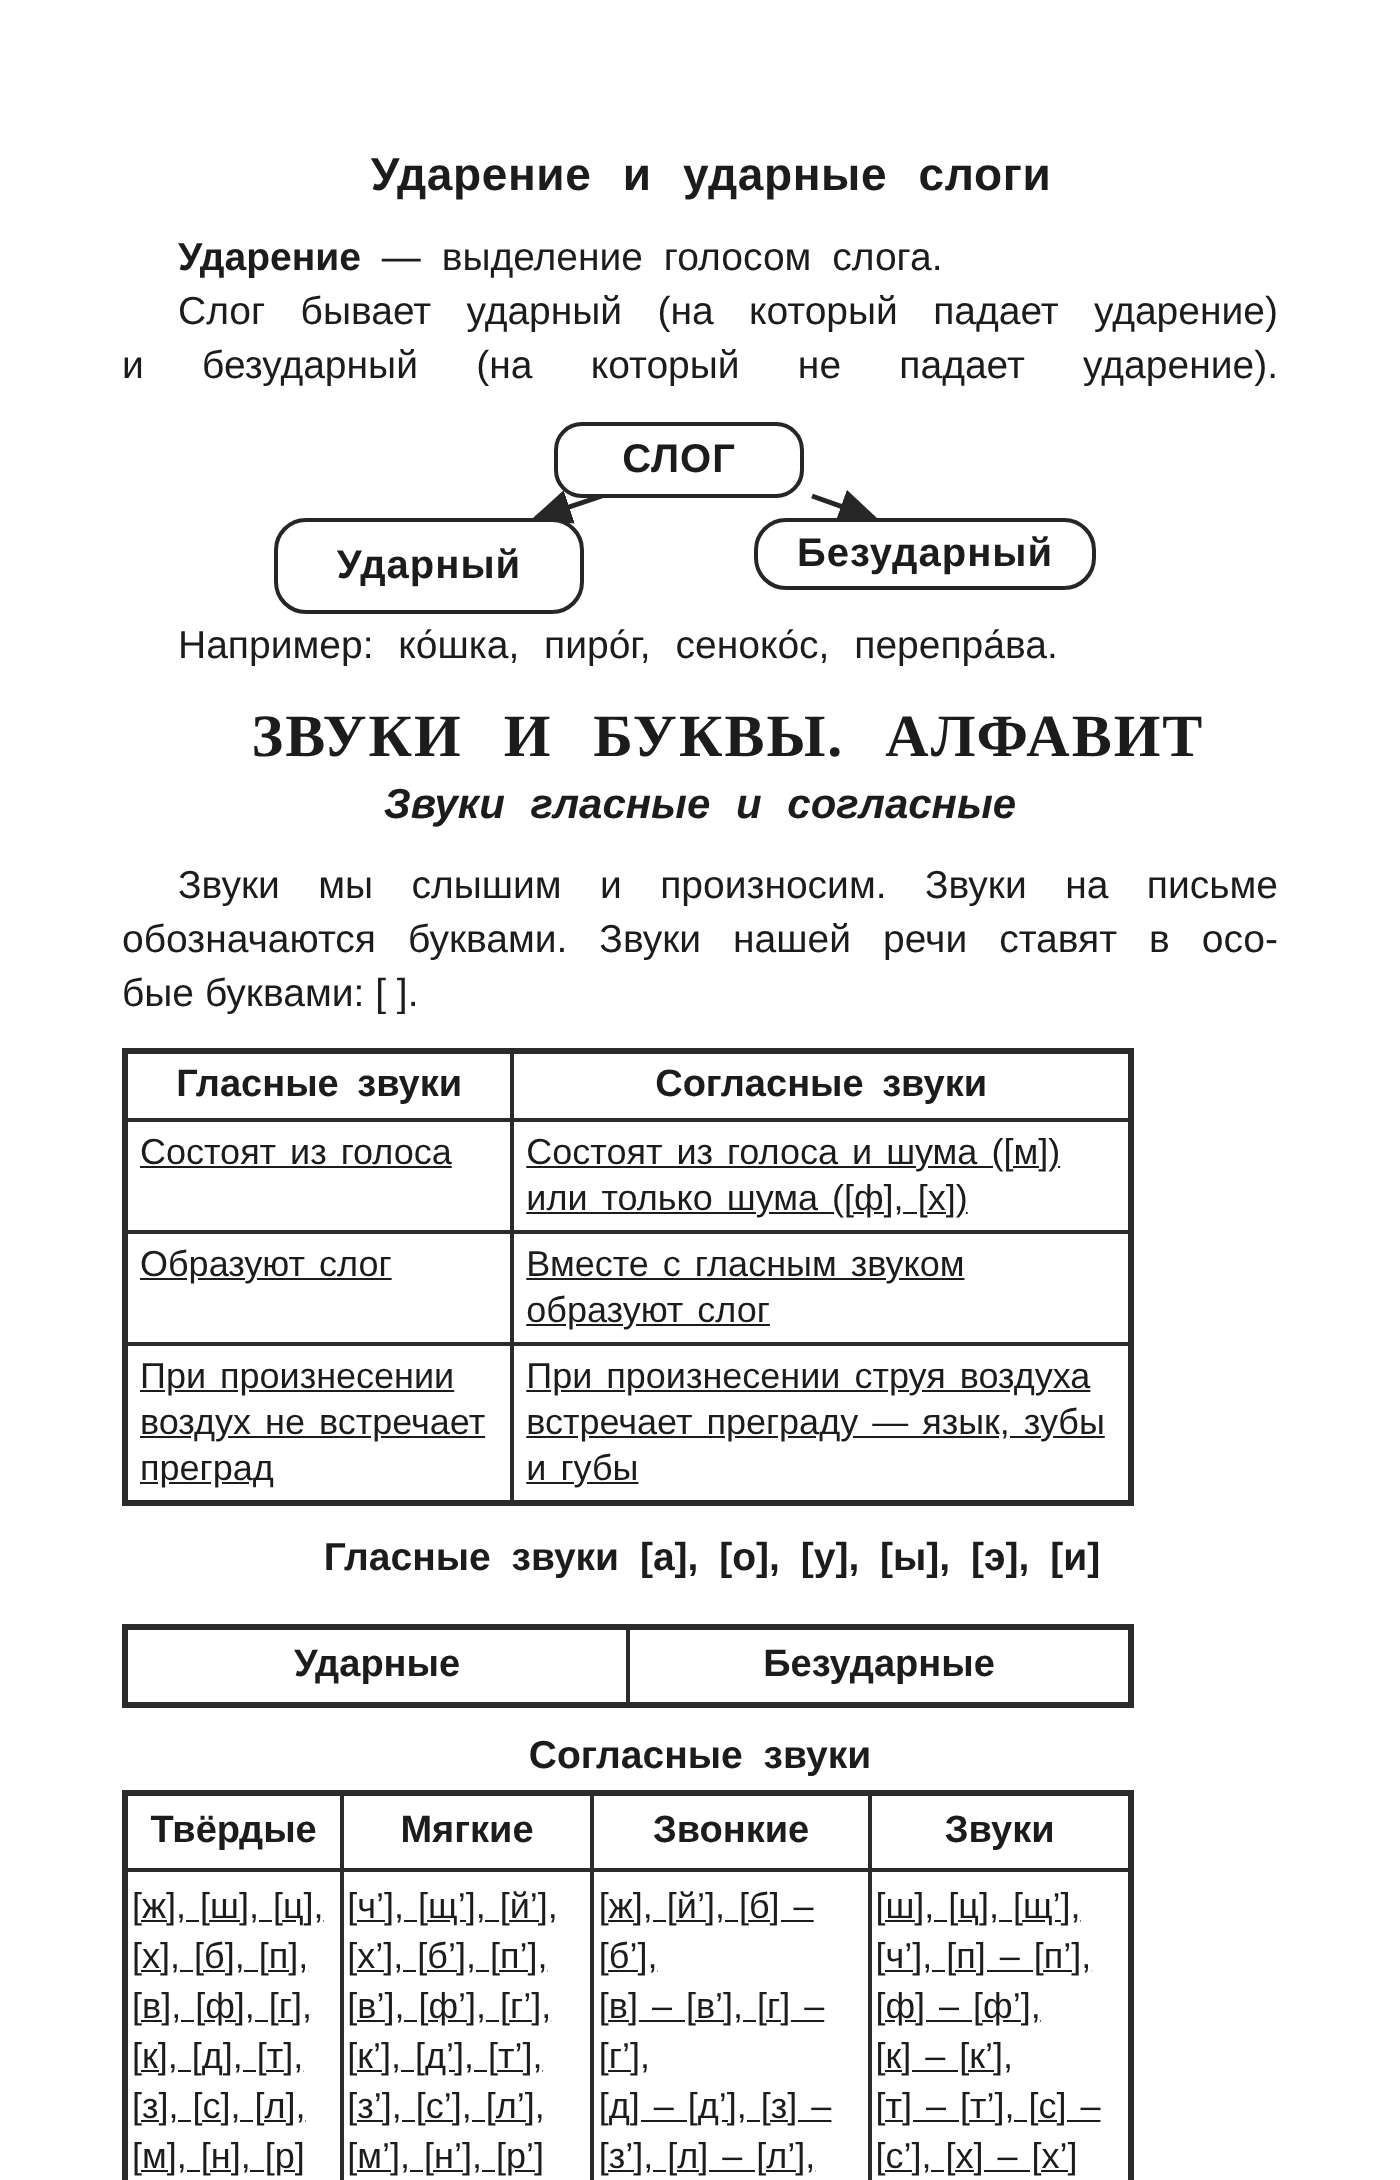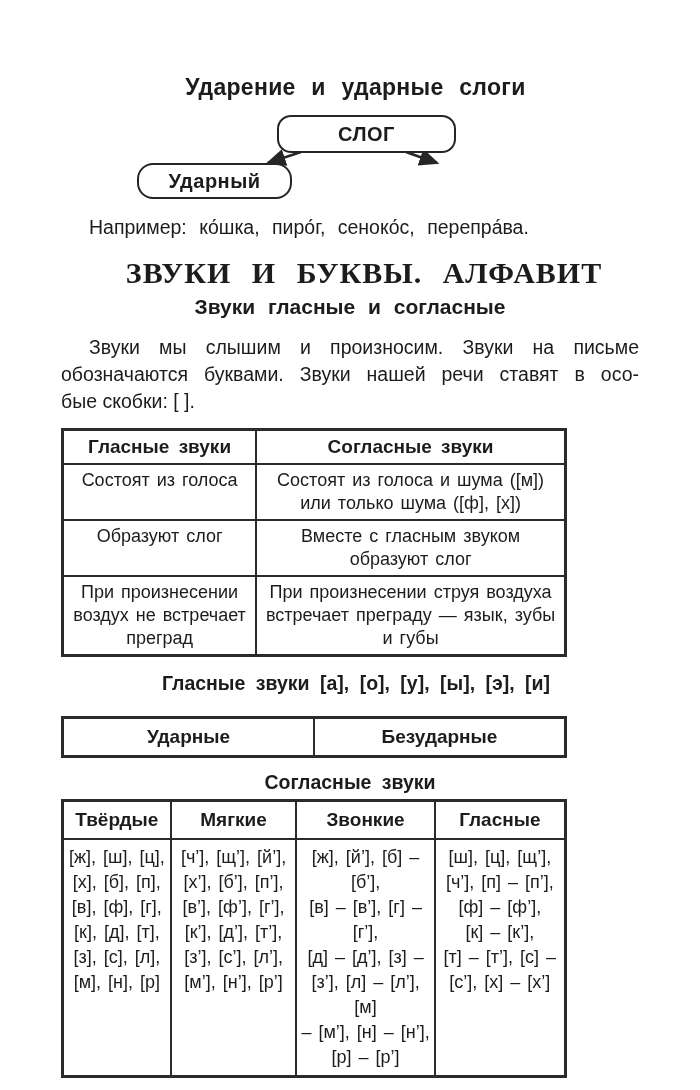--- a/index.html
+++ b/index.html
@@ -31,60 +31,62 @@
   .diagram { position: relative; height: 98px; margin-top: 10px; }
   .dbox {
     position: absolute;
     border: 2px solid #262626;
     background: #fff;
     display: flex; align-items: center; justify-content: center;
     font-weight: bold; font-size: 20px;
     box-sizing: border-box;
     letter-spacing: 0.5px;
   }
-  .dbox-root  { left: 277px; top: 4px;  width: 179px; height: 38px; border-radius: 14px; }
-  .dbox-left  { left: 137px; top: 52px; width: 155px; height: 36px; border-radius: 16px; }
+  .dbox-root  { left: 277px; top: 4px;  width: 125px; height: 38px; border-radius: 14px; }
+  .dbox-left  { left: 137px; top: 52px; width: 155px; height: 48px; border-radius: 16px; }
   .dbox-right { left: 377px; top: 52px; width: 171px; height: 36px; border-radius: 16px; }
   .diagram svg { position: absolute; left: 0; top: 0; }
 
   .example { margin-top: 7px; font-size: 19.5px; word-spacing: 7px; }
 
   .serif-title {
     margin: 17px 0 0 0;
     text-align: center;
     font-family: "Liberation Serif", serif;
     font-size: 30px; font-weight: bold;
     word-spacing: 12px; letter-spacing: 1px; padding-left: 28px;
   }
   .sub-title {
     margin: 5px 0 0 0;
     text-align: center;
     font-size: 21px; font-weight: bold;
     word-spacing: 7px;
+    font-style: italic;
   }
 
   table {
     border-collapse: collapse;
     margin: 0 61px;
     width: 506px;
     table-layout: fixed;
   }
   table, td, th { border: 2px solid #2b2b2b; }
   table { border-width: 3px; }
   th {
     font-size: 19px; font-weight: bold;
     padding: 5px 4px; text-align: center;
     word-spacing: 4px;
   }
   td {
     font-size: 18px; line-height: 23px;
     padding: 4px 6px;
-    text-align: center; vertical-align: top;
+    vertical-align: top;
     white-space: pre-line;
     word-spacing: 2px;
+    text-decoration: underline;
   }
   .t1 { margin-top: 13px; }
   .t1 col.c1 { width: 38.5%; } .t1 col.c2 { width: 61.5%; }
 
   .vowels-title {
     margin: 15px 0 0 12px; text-align: center;
     font-size: 19.5px; font-weight: bold; word-spacing: 5px;
   }
   .t2 { margin-top: 21px; }
   .t2 th { padding: 7px 4px; }
@@ -99,44 +101,50 @@
   .t3 th { padding: 7px 2px; }
   .t3 td { font-size: 18px; line-height: 25px; padding: 5px 2px; }
 </style>
 </head>
 <body>
 
 <div class="page">
 
   <h1 class="main-title">Ударение и ударные слоги</h1>
 
+  <div class="content para">
+    <span class="bline indent wsp"><b>Ударение</b><span> — выделение голосом слога.</span></span>
+    <span class="bline jline indent">Слог бывает ударный (на который падает ударение)</span>
+    <span class="bline jline">и безударный (на который не падает ударение).</span>
+  </div>
 
   <div class="diagram">
     <svg width="700" height="98">
       <defs>
         <marker id="ah" markerWidth="9" markerHeight="8" refX="7" refY="3.5" orient="auto">
           <path d="M0,0 L8,3.5 L0,7 z" fill="#262626"></path>
         </marker>
       </defs>
       <line x1="301" y1="41" x2="268" y2="52" stroke="#262626" stroke-width="2.5" marker-end="url(#ah)"></line>
       <line x1="406" y1="41" x2="437" y2="52" stroke="#262626" stroke-width="2.5" marker-end="url(#ah)"></line>
     </svg>
     <div class="dbox dbox-root">СЛОГ</div>
     <div class="dbox dbox-left">Ударный</div>
+    <div class="dbox dbox-right">Безударный</div>
   </div>
 
   <div class="content example indent">Например: ко́шка, пиро́г, сеноко́с, перепра́ва.</div>
 
   <h2 class="serif-title">ЗВУКИ И БУКВЫ. АЛФАВИТ</h2>
   <h3 class="sub-title">Звуки гласные и согласные</h3>
 
   <div class="content para">
     <span class="bline jline indent">Звуки мы слышим и произносим. Звуки на письме</span>
     <span class="bline jline">обозначаются буквами. Звуки нашей речи ставят в осо-</span>
-    <span class="bline">бые скобки: [ ].</span>
+    <span class="bline">бые буквами: [ ].</span>
   </div>
 
   <table class="t1">
     <colgroup>
         <col class="c1">
         <col class="c2">
       </colgroup>
     <tbody>
         <tr>
       <th>Гласные звуки</th>
@@ -181,21 +189,21 @@
         <col class="k1">
         <col class="k2">
         <col class="k3">
         <col class="k4">
       </colgroup>
     <tbody>
         <tr>
       <th>Твёрдые</th>
       <th>Мягкие</th>
       <th>Звонкие</th>
-      <th>Гласные</th>
+      <th>Звуки</th>
     </tr>
     <tr>
       <td>[ж], [ш], [ц],
 [х], [б], [п],
 [в], [ф], [г],
 [к], [д], [т],
 [з], [с], [л],
 [м], [н], [р]</td>
       <td>[ч’], [щ’], [й’],
 [х’], [б’], [п’],

